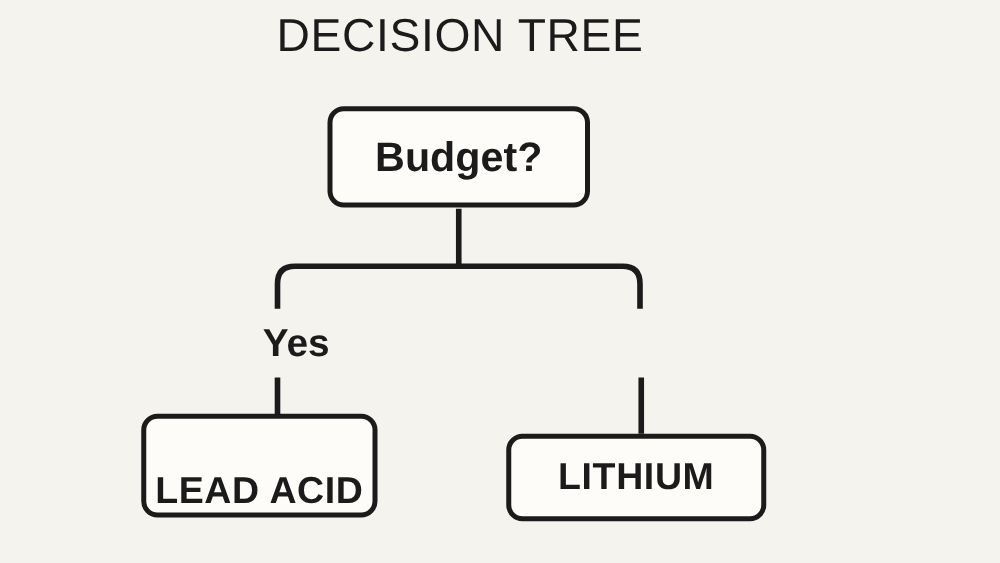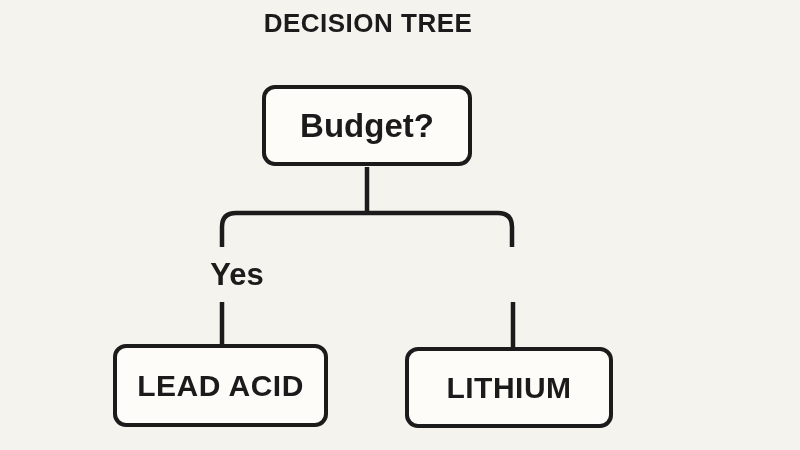--- a/index.html
+++ b/index.html
@@ -19,22 +19,22 @@
     width:800px;
     height:450px;
     background:var(--background);
     overflow:hidden;
   }
   .title{
     position:absolute;
     left:368px;
     top:8px;
     transform:translateX(-50%);
-    font-size:26px;
-    font-weight:700;
+    font-size:37px;
+    font-weight:400;
     letter-spacing:0.5px;
     color:var(--text);
     white-space:nowrap;
   }
   .node{
     position:absolute;
     display:flex;
     align-items:center;
     justify-content:center;
     background:var(--box-fill);
@@ -44,28 +44,29 @@
     font-weight:700;
     white-space:nowrap;
     box-sizing:border-box;
   }
   .node-root{
     left:262px; top:85px;
     width:210px; height:81px;
     font-size:33px;
   }
   .node-leaf-left{
-    left:113px; top:344px;
-    width:215px; height:83px;
+    left:113px; top:331px;
+    width:189px; height:83px;
     font-size:30px;
     letter-spacing:0.5px;
+    align-items:flex-end;
   }
   .node-leaf-right{
     left:405px; top:347px;
-    width:208px; height:81px;
+    width:208px; height:70px;
     font-size:30px;
     letter-spacing:0.5px;
   }
   .branch-label{
     position:absolute;
     transform:translate(-50%,-50%);
     font-size:31px;
     font-weight:700;
     color:var(--text);
     white-space:nowrap;

